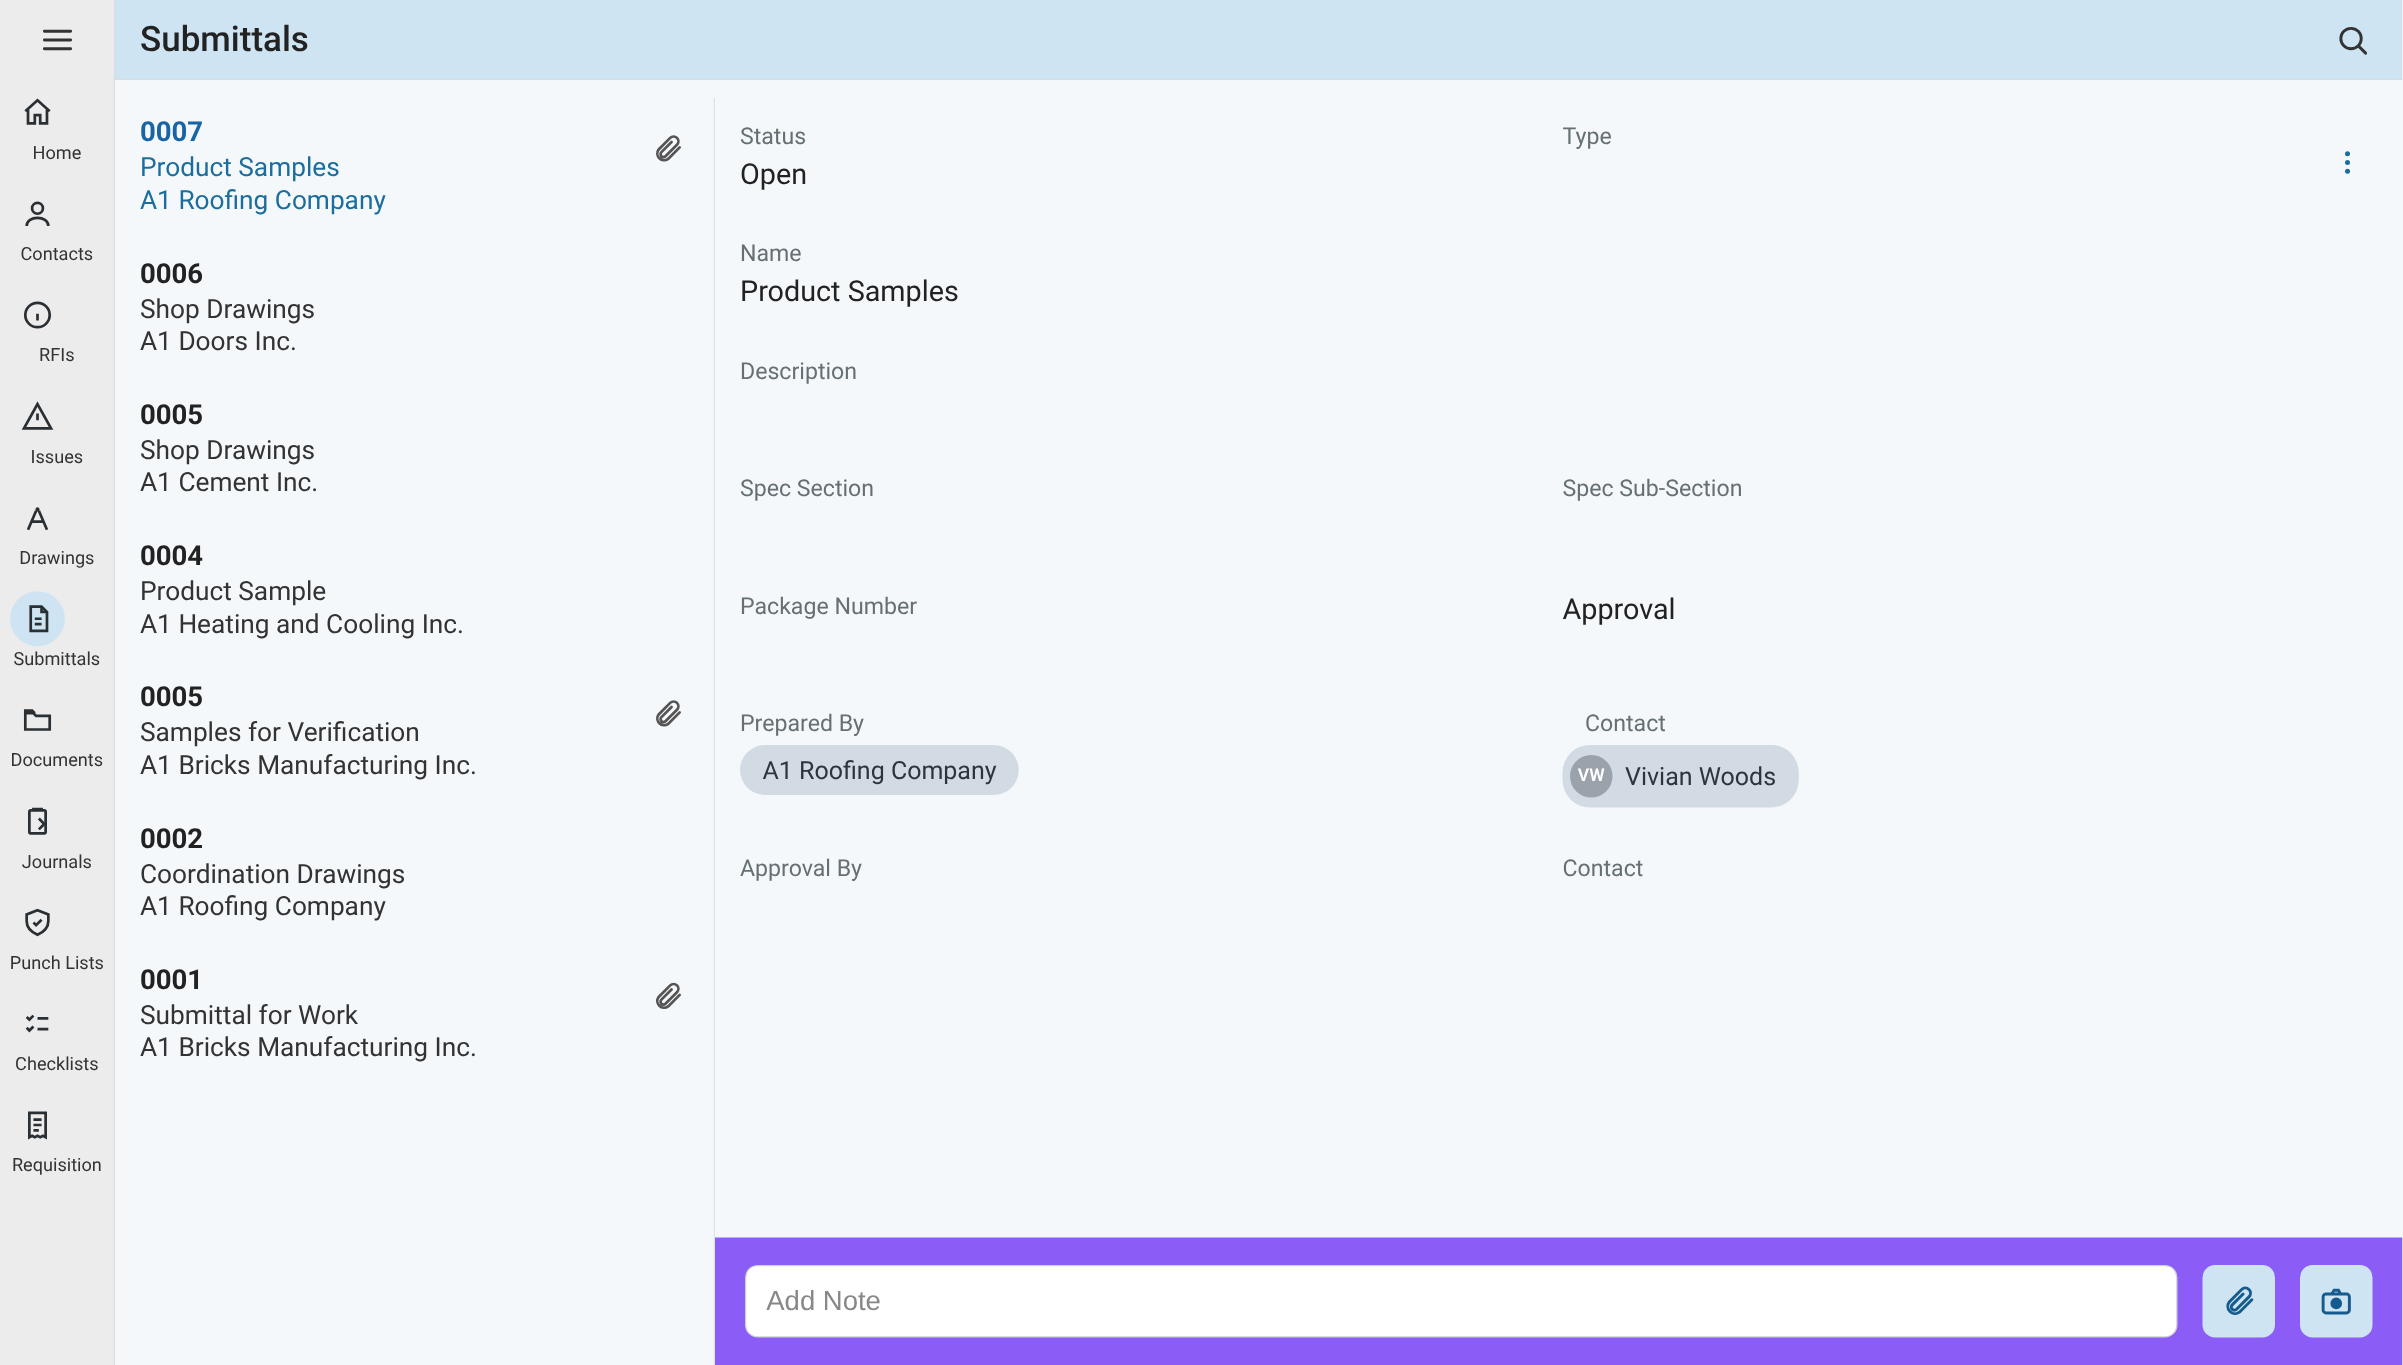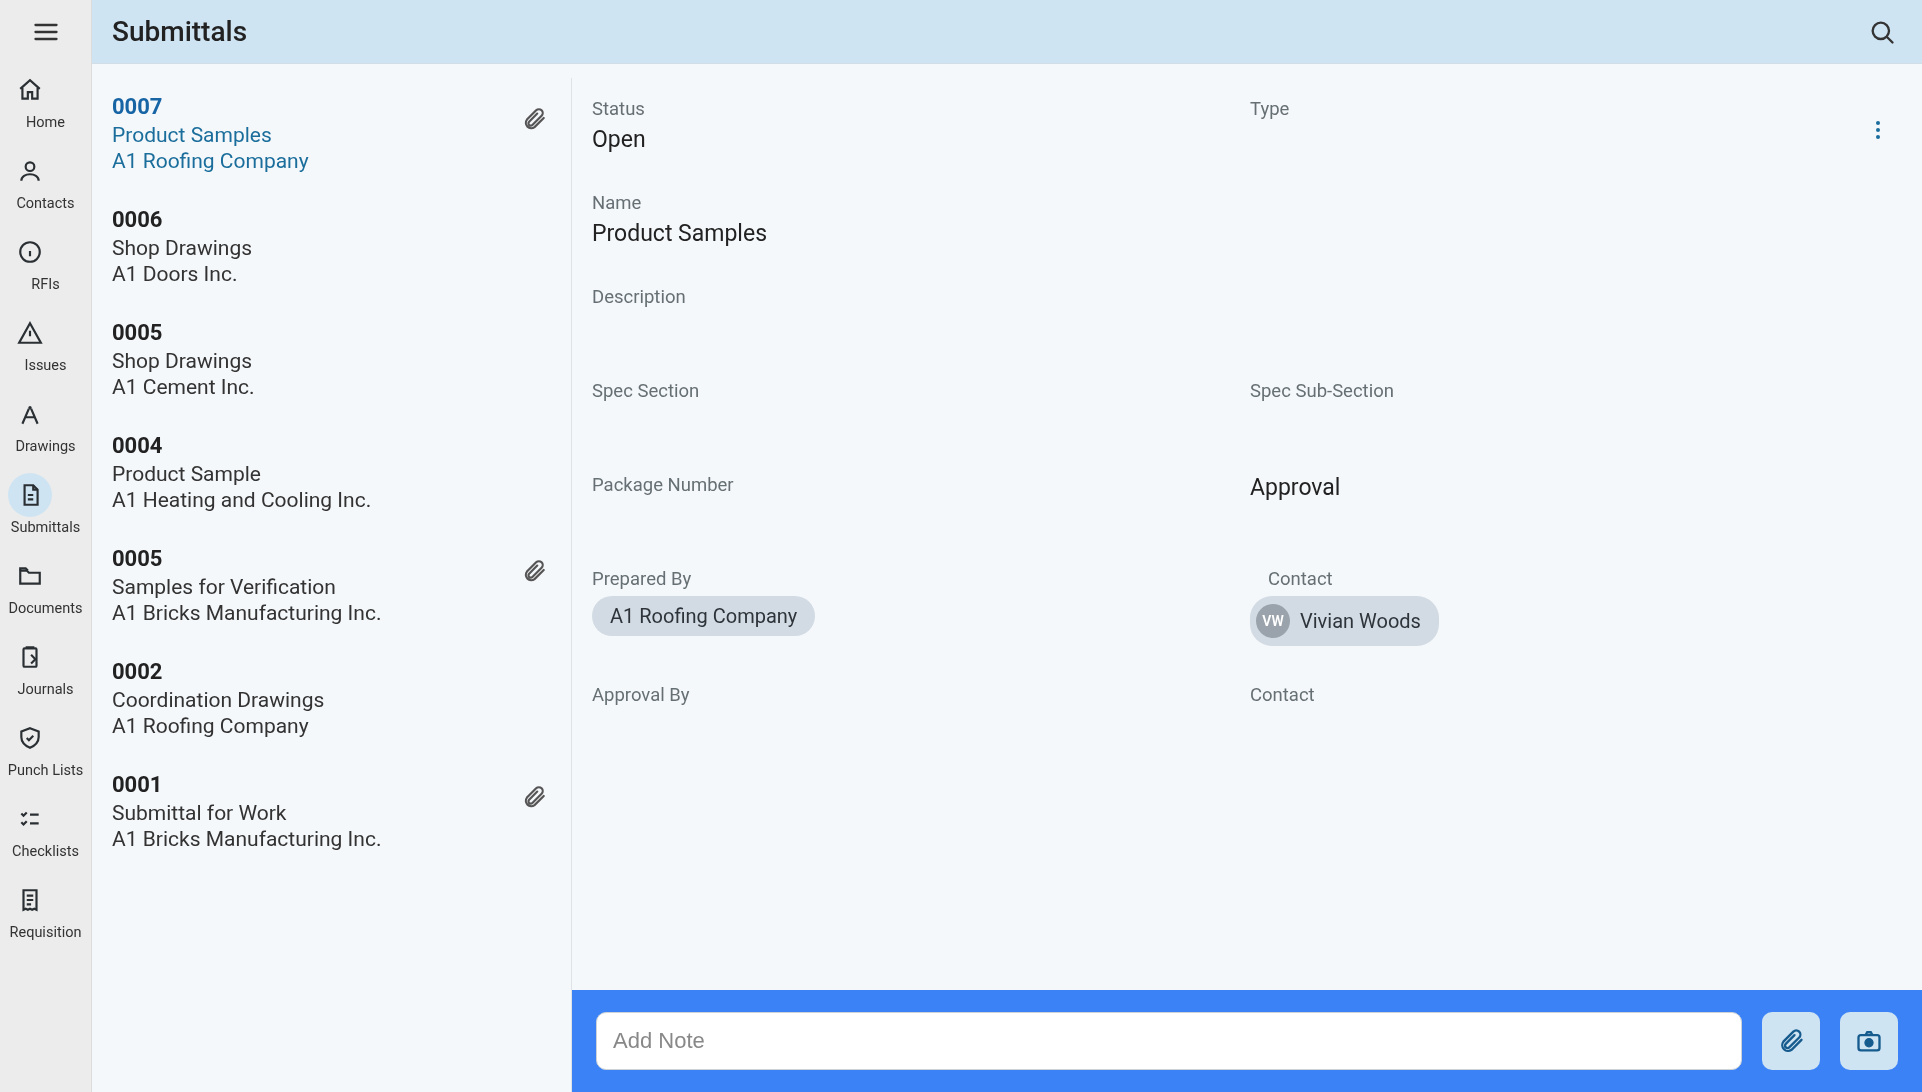--- a/index.html
+++ b/index.html
@@ -173,21 +173,21 @@
     color: #fff;
     font-size: 14px;
     font-weight: 600;
     display:flex; align-items:center; justify-content:center;
     margin-right: 10px;
     margin-left: -12px;
   }
 
   
   .note-bar {
-    background: #3b82f6;
+    background: #8b5cf6;
     padding: 22px 24px;
     display: flex;
     align-items: flex-end;
     gap: 20px;
     flex-shrink: 0;
   }
   .note-input {
     flex: 1;
     height: 58px;
     border-radius: 10px;

